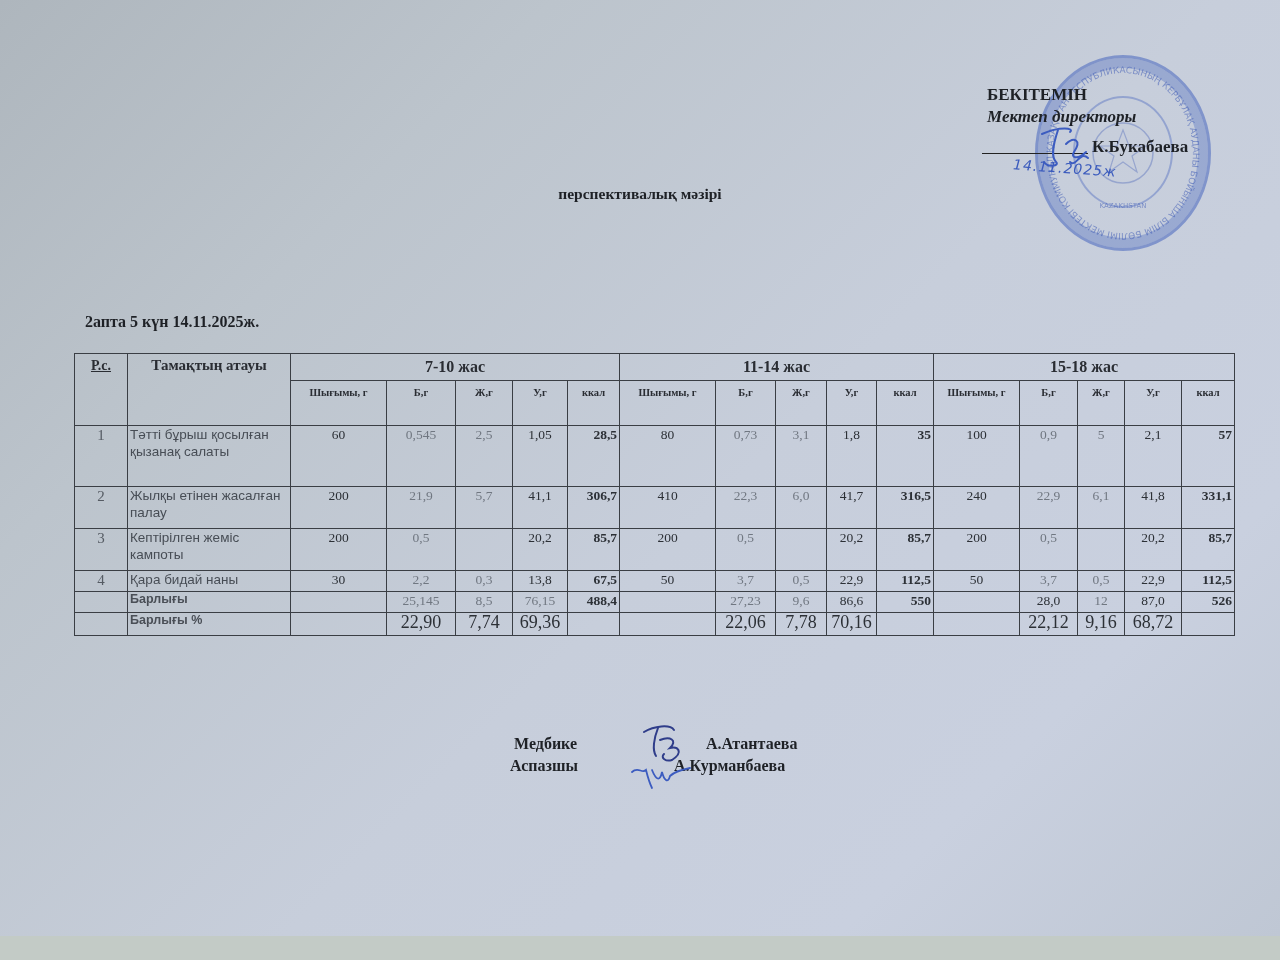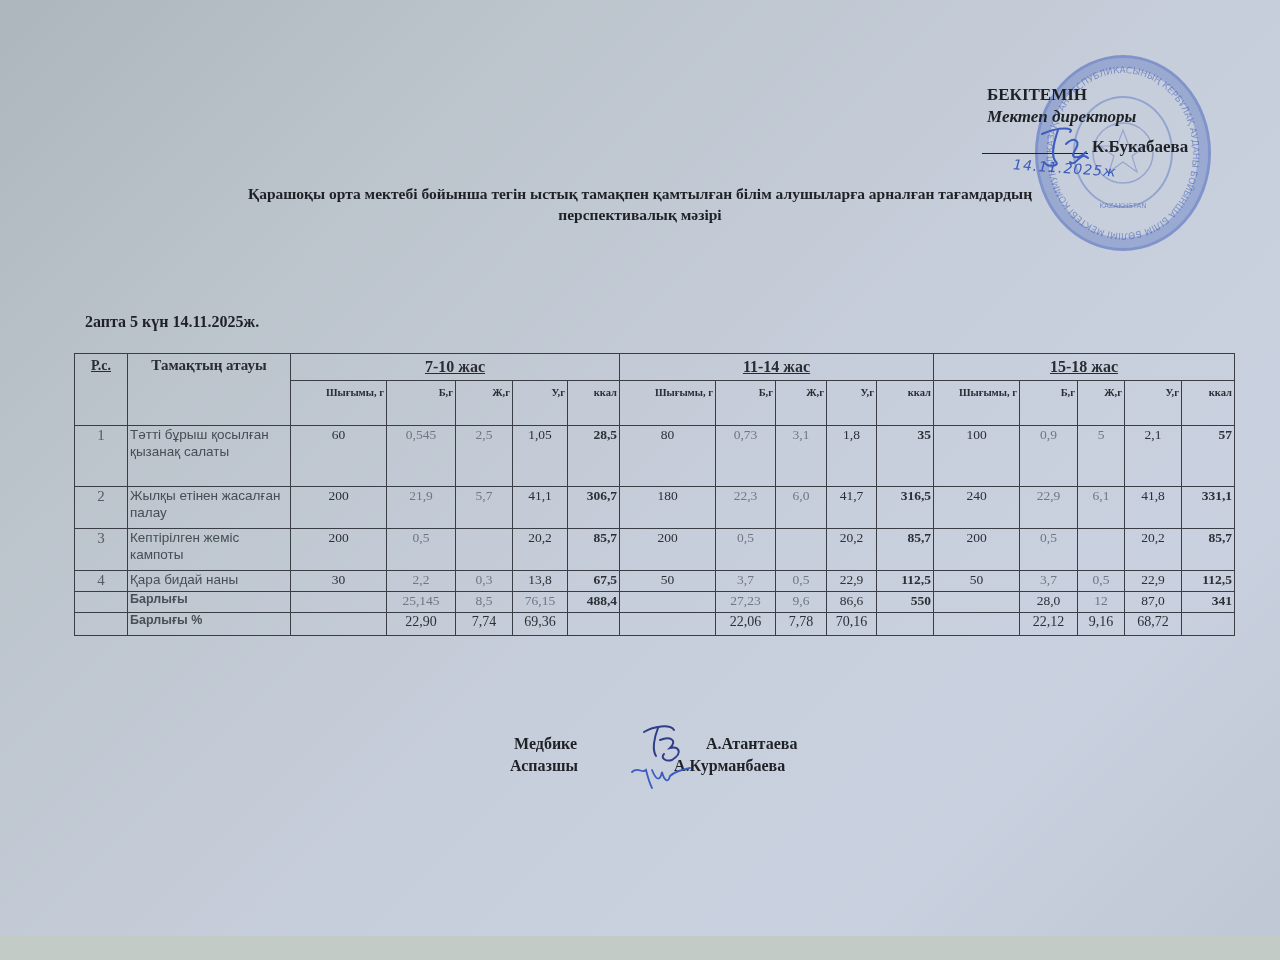--- a/index.html
+++ b/index.html
@@ -54,28 +54,28 @@
     position: absolute; left: 74px; top: 353px;
     border-collapse: collapse; table-layout: fixed;
     font-size: 12px; color: #2c3036;
   }
   table.menu td, table.menu th {
     border: 1px solid #3a3e44; padding: 0 2px; vertical-align: top; overflow: hidden;
   }
   table.menu th { font-weight: bold; color: #2a2d33; }
   .h-rc { font-size: 14px; text-align: center; padding-top: 4px !important; text-decoration: underline; }
   .h-name { font-size: 15px; text-align: center; line-height: 19px; padding-top: 2px !important; }
-  .h-age { font-size: 16px; height: 26px; text-align: center; vertical-align: middle !important; text-decoration: underline; }
-  .h-sub { font-size: 10.5px; height: 40px; text-align: right; line-height: 16px; padding-top: 4px !important; }
+  .h-age { font-size: 16px; height: 26px; text-align: center; vertical-align: middle !important; }
+  .h-sub { font-size: 10.5px; height: 40px; text-align: center; line-height: 16px; padding-top: 4px !important; }
   td.num { text-align: center; font-size: 13.5px; line-height: 18px; }
   td.lite { color: #707781; }
   td.rc { text-align: center; font-size: 15px; color: #555b63; line-height: 18px; }
   td.name { font-family: "Liberation Sans", sans-serif; font-size: 13.5px; line-height: 17px; color: #474d55; padding-left: 6px; }
   td.kcal { font-weight: bold; text-align: right; }
-  td.pct { font-size: 14px; }
+  td.pct { font-size: 18px; }
   td.total-label { font-family: "Liberation Sans", sans-serif; font-weight: bold; font-size: 12.5px; color: #4a4f57; padding-left: 6px; }
   .signatures {
     position: absolute; left: 510px; top: 733px; font-weight: bold; font-size: 16px; line-height: 22px;
   }
   .signatures .row { position: relative; height: 22px; }
   .signatures .role { position: absolute; white-space: nowrap; text-align: center; }
   .signatures .person { position: absolute; white-space: nowrap; }
   .sig-scribble { position: absolute; }
 </style>
 </head>
@@ -101,21 +101,20 @@
     <div class="line2">Мектеп директоры</div>
     <div class="sigline"></div>
     <div class="name">К.Букабаева</div>
   </div>
   <svg class="director-sig" viewBox="0 0 70 55">
     <path d="M12,12 C30,4 45,6 40,10 M28,8 C24,20 20,34 26,40 C30,44 18,46 14,40 M36,22 C44,14 52,18 44,30 C40,36 48,38 56,30 M40,40 C46,46 50,28 58,36" fill="none" stroke="#3c5cc0" stroke-width="2" stroke-linecap="round"></path>
   </svg>
   <div class="sig-date">14.11.2025ж</div>
 
   <div class="title">
-    <div class="t1">Қарашоқы орта мектебі бойынша тегін ыстық тамақпен қамтылған білім алушыларға арналған тағамдардың</div>
     <div>перспективалық мәзірі</div>
   </div>
 
   <div class="day">2апта 5 күн  14.11.2025ж.</div>
 
   <table class="menu">
     <colgroup>
       <col style="width:53px">
         <col style="width:163px">
       <col style="width:96px">
@@ -181,21 +180,21 @@
     </tr>
 
     <tr style="height:42px">
       <td class="rc">2</td>
       <td class="name">Жылқы етінен жасалған палау</td>
       <td class="num">200</td>
       <td class="num lite">21,9</td>
       <td class="num lite">5,7</td>
       <td class="num">41,1</td>
       <td class="num kcal">306,7</td>
-      <td class="num">180</td>
+      <td class="num">410</td>
       <td class="num lite">22,3</td>
       <td class="num lite">6,0</td>
       <td class="num">41,7</td>
       <td class="num kcal">316,5</td>
       <td class="num">240</td>
       <td class="num lite">22,9</td>
       <td class="num lite">6,1</td>
       <td class="num">41,8</td>
       <td class="num kcal">331,1</td>
     </tr>
@@ -250,21 +249,21 @@
       <td class="num kcal">488,4</td>
       <td class="num"></td>
       <td class="num lite">27,23</td>
       <td class="num lite">9,6</td>
       <td class="num">86,6</td>
       <td class="num kcal">550</td>
       <td class="num"></td>
       <td class="num">28,0</td>
       <td class="num lite">12</td>
       <td class="num">87,0</td>
-      <td class="num kcal">341</td>
+      <td class="num kcal">526</td>
     </tr>
 
     <tr style="height:23px">
       <td></td>
       <td class="total-label">Барлығы %</td>
       <td class="num pct"></td>
       <td class="num pct">22,90</td>
       <td class="num pct">7,74</td>
       <td class="num pct">69,36</td>
       <td class="num pct"></td>

